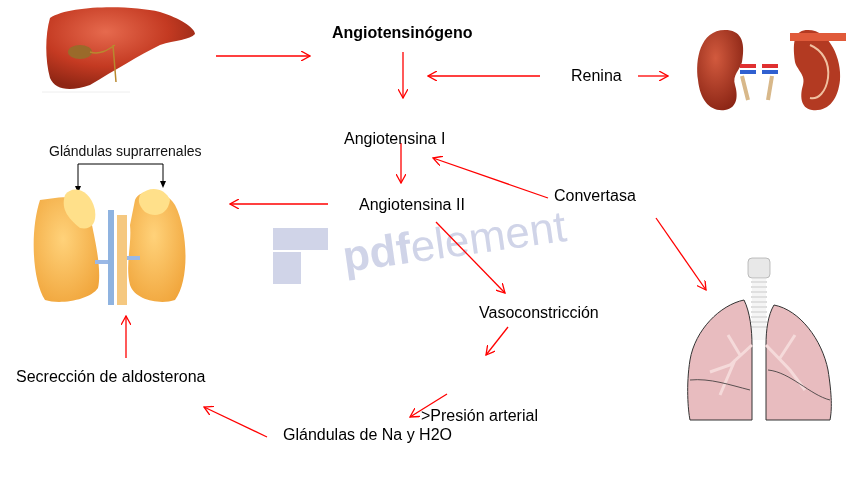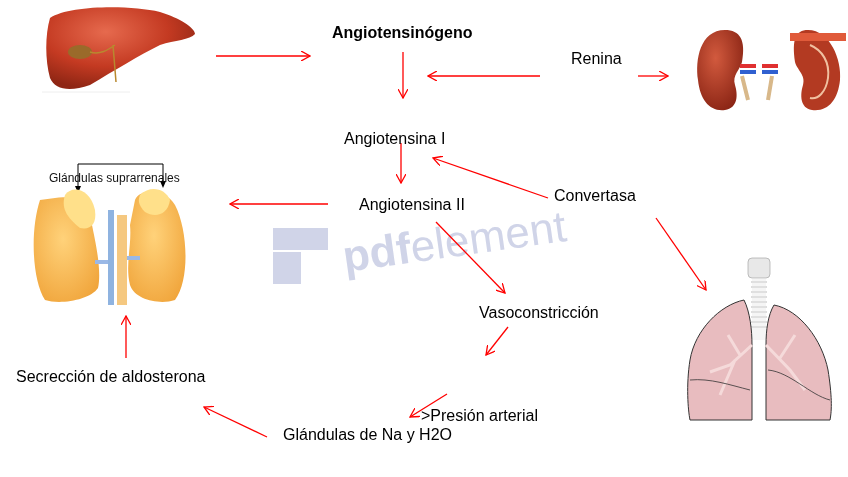--- a/index.html
+++ b/index.html
@@ -1,19 +1,19 @@
 <!DOCTYPE html>
 <html><head>
 <meta charset="utf-8">
 <style>
   html,body{margin:0;padding:0;background:#ffffff;}
   body{width:848px;height:477px;position:relative;overflow:hidden;font-family:"Liberation Sans",sans-serif;}
   .lbl{position:absolute;font-size:16px;color:#000;white-space:nowrap;line-height:18px;}
   .overlay{position:absolute;left:0;top:0;width:848px;height:477px;}
-  .small-lbl{position:absolute;font-size:12px;color:#111;white-space:nowrap;margin-top:28px;}
+  .small-lbl{position:absolute;font-size:14px;color:#111;white-space:nowrap;}
 </style>
 </head>
 <body>
 
 <svg class="overlay" viewBox="0 0 848 477" xmlns="http://www.w3.org/2000/svg">
   <defs>
     <radialGradient id="liverG" cx="40%" cy="30%" r="70%">
       <stop offset="0" stop-color="#e66a4e"></stop>
         <stop offset="0.6" stop-color="#c43a22"></stop>
         <stop offset="1" stop-color="#8f2614"></stop>
@@ -105,20 +105,20 @@
     <line x1="508" y1="327" x2="486" y2="355" marker-end="url(#ah)"></line>
     <line x1="447" y1="394" x2="410" y2="417" marker-end="url(#ah)"></line>
     <line x1="267" y1="437" x2="204" y2="407" marker-end="url(#ah)"></line>
     <line x1="126" y1="358" x2="126" y2="316" marker-end="url(#ah)"></line>
   </g>
 </svg>
 
 <div class="small-lbl" style="left:49px;top:143px;">Glándulas suprarrenales</div>
 
 <div class="lbl" style="left:332px;top:24px;font-weight:bold;">Angiotensinógeno</div>
-<div class="lbl" style="left:571px;top:50px;">Renina</div>
+<div class="lbl" style="left:571px;top:67px;">Renina</div>
 <div class="lbl" style="left:344px;top:110px;margin-top:20px;">Angiotensina I</div>
 <div class="lbl" style="left:340px;top:196px;margin-left:19px;">Angiotensina II</div>
 <div class="lbl" style="left:554px;top:187px;">Convertasa</div>
 <div class="lbl" style="left:479px;top:304px;">Vasoconstricción</div>
 <div class="lbl" style="left:421px;top:366px;margin-top:41px;">&gt;Presión arterial</div>
 <div class="lbl" style="left:283px;top:426px;">Glándulas de Na y H2O</div>
 <div class="lbl" style="left:16px;top:368px;text-align:center;">Secrección de aldosterona</div>
 
 </body></html>

